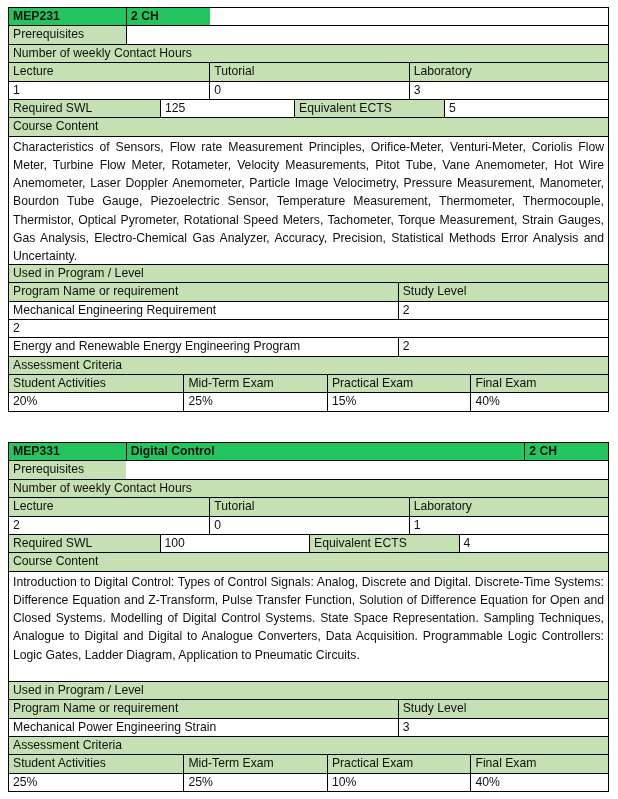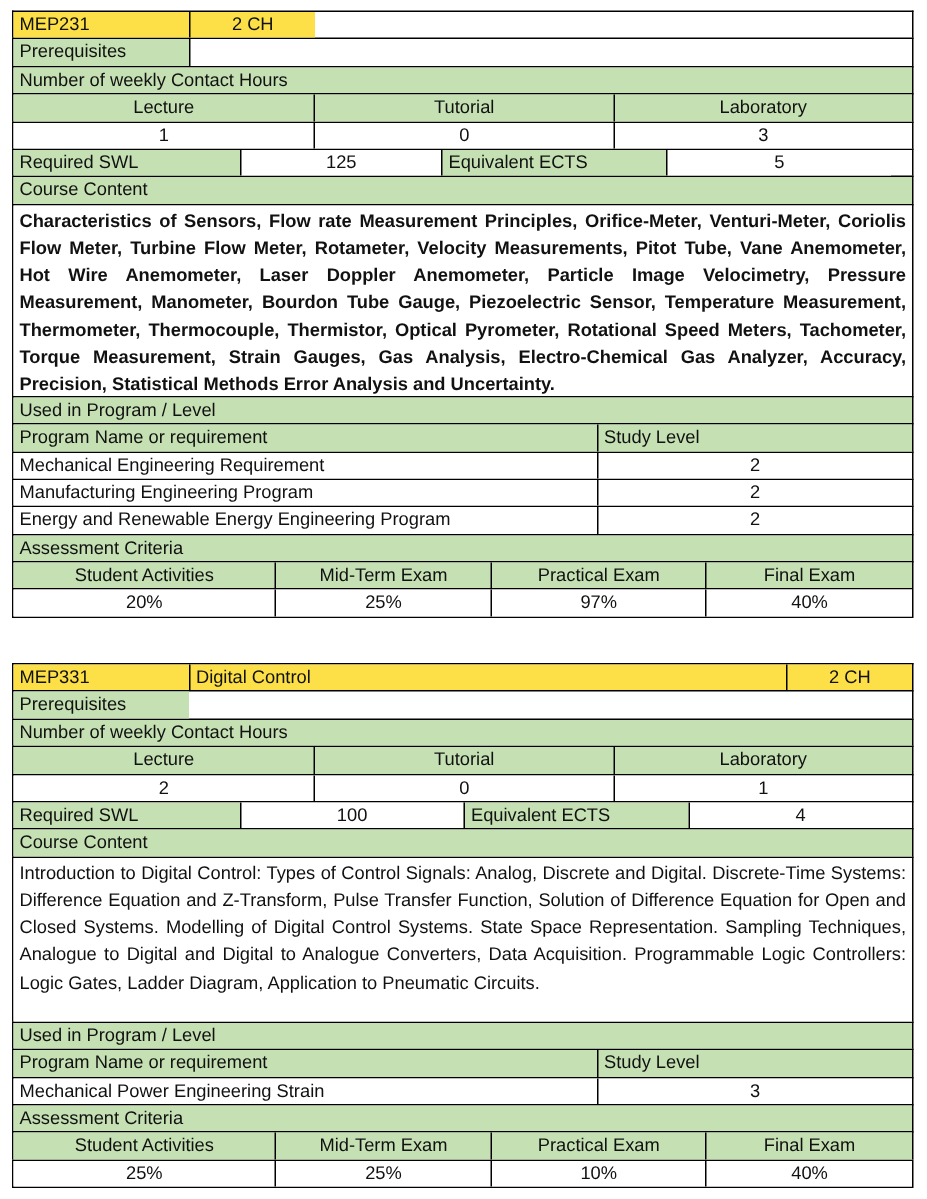--- a/index.html
+++ b/index.html
@@ -8,26 +8,26 @@
   .course { position: absolute; left: 8px; width: 601px; }
   .course.c1 { top: 7px; }
   .course.c2 { top: 442px; }
   .row { display: flex; border-left: 1px solid #000; border-right: 1px solid #000;
          border-top: 1px solid #000; box-sizing: border-box; }
   .row:last-child { border-bottom: 1px solid #000; }
   .cell { box-sizing: border-box; height: 17.4px; line-height: 17.4px; padding: 0 4px;
           white-space: nowrap; overflow: hidden; }
   .cell + .cell { border-left: 1px solid #000; }
   .g { background: #C5E0B3; }
-  .b { background: #fde047; }
+  .b { background: #22c55e; font-weight: bold; }
   .w { background: #ffffff; }
-  .ctr { text-align: center; }
+  .ctr { }
   .content { box-sizing: border-box; padding: 1px 4px 0 4px; text-align: justify;
              line-height: 18.2px; font-size: 12.2px; white-space: normal; width: 100%; }
-  .content.c1h { height: 127px; font-weight: bold; }
+  .content.c1h { height: 127px; }
   .content.c2h { height: 109px; }
 </style>
 </head>
 <body>
 
 <div class="course c1">
   <div class="row">
     <div class="cell b" style="width:117px">MEP231</div>
     <div class="cell b ctr" style="width:84px">2 CH</div>
   </div>
@@ -65,40 +65,39 @@
   </div>
   <div class="row">
     <div class="cell g" style="width:390px">Program Name or requirement</div>
     <div class="cell g" style="width:211px">Study Level</div>
   </div>
   <div class="row">
     <div class="cell w" style="width:390px">Mechanical Engineering Requirement</div>
     <div class="cell w ctr" style="width:211px">2</div>
   </div>
   <div class="row">
-    <div class="cell w" style="width:390px">Manufacturing Engineering Program</div>
     <div class="cell w ctr" style="width:211px">2</div>
   </div>
   <div class="row">
     <div class="cell w" style="width:390px">Energy and Renewable Energy Engineering Program</div>
     <div class="cell w ctr" style="width:211px">2</div>
   </div>
   <div class="row">
     <div class="cell g" style="width:601px">Assessment Criteria</div>
   </div>
   <div class="row">
     <div class="cell g ctr" style="width:175px">Student Activities</div>
     <div class="cell g ctr" style="width:144px">Mid-Term Exam</div>
     <div class="cell g ctr" style="width:144px">Practical Exam</div>
     <div class="cell g ctr" style="width:138px">Final Exam</div>
   </div>
   <div class="row">
     <div class="cell w ctr" style="width:175px">20%</div>
     <div class="cell w ctr" style="width:144px">25%</div>
-    <div class="cell w ctr" style="width:144px">97%</div>
+    <div class="cell w ctr" style="width:144px">15%</div>
     <div class="cell w ctr" style="width:138px">40%</div>
   </div>
 </div>
 
 <div class="course c2">
   <div class="row">
     <div class="cell b" style="width:117px">MEP331</div>
     <div class="cell b" style="width:400px">Digital Control</div>
     <div class="cell b ctr" style="width:84px">2 CH</div>
   </div>

